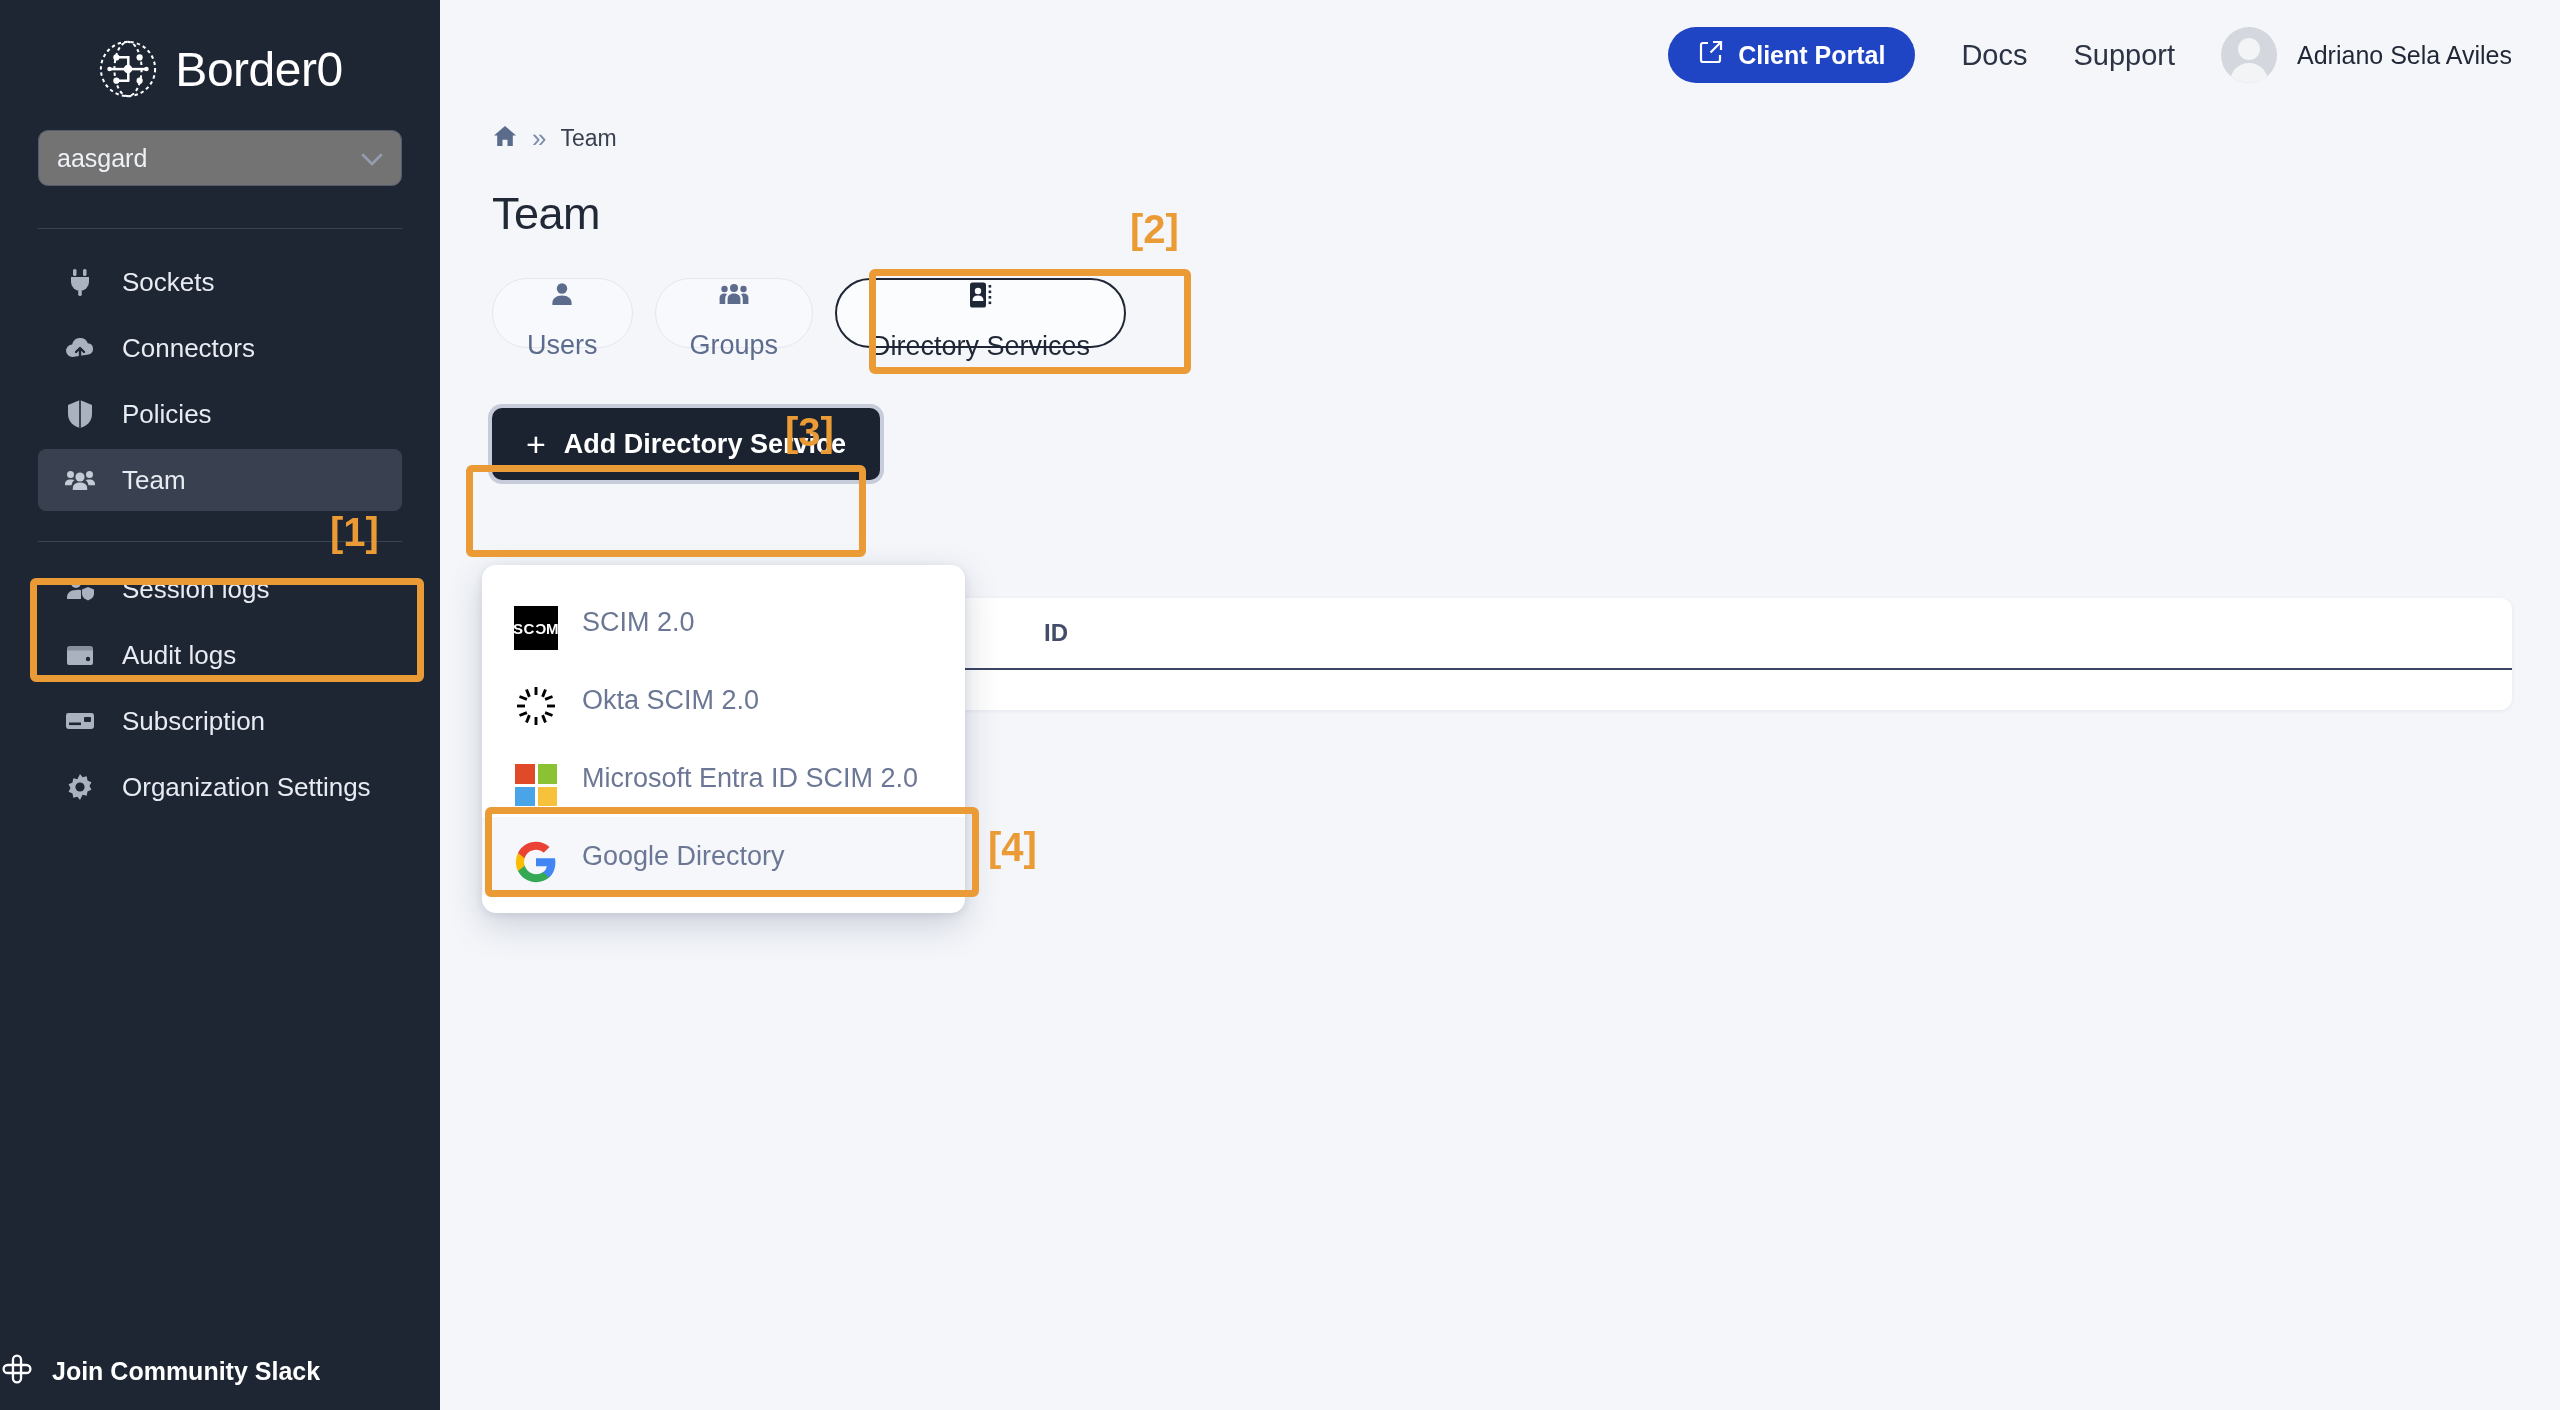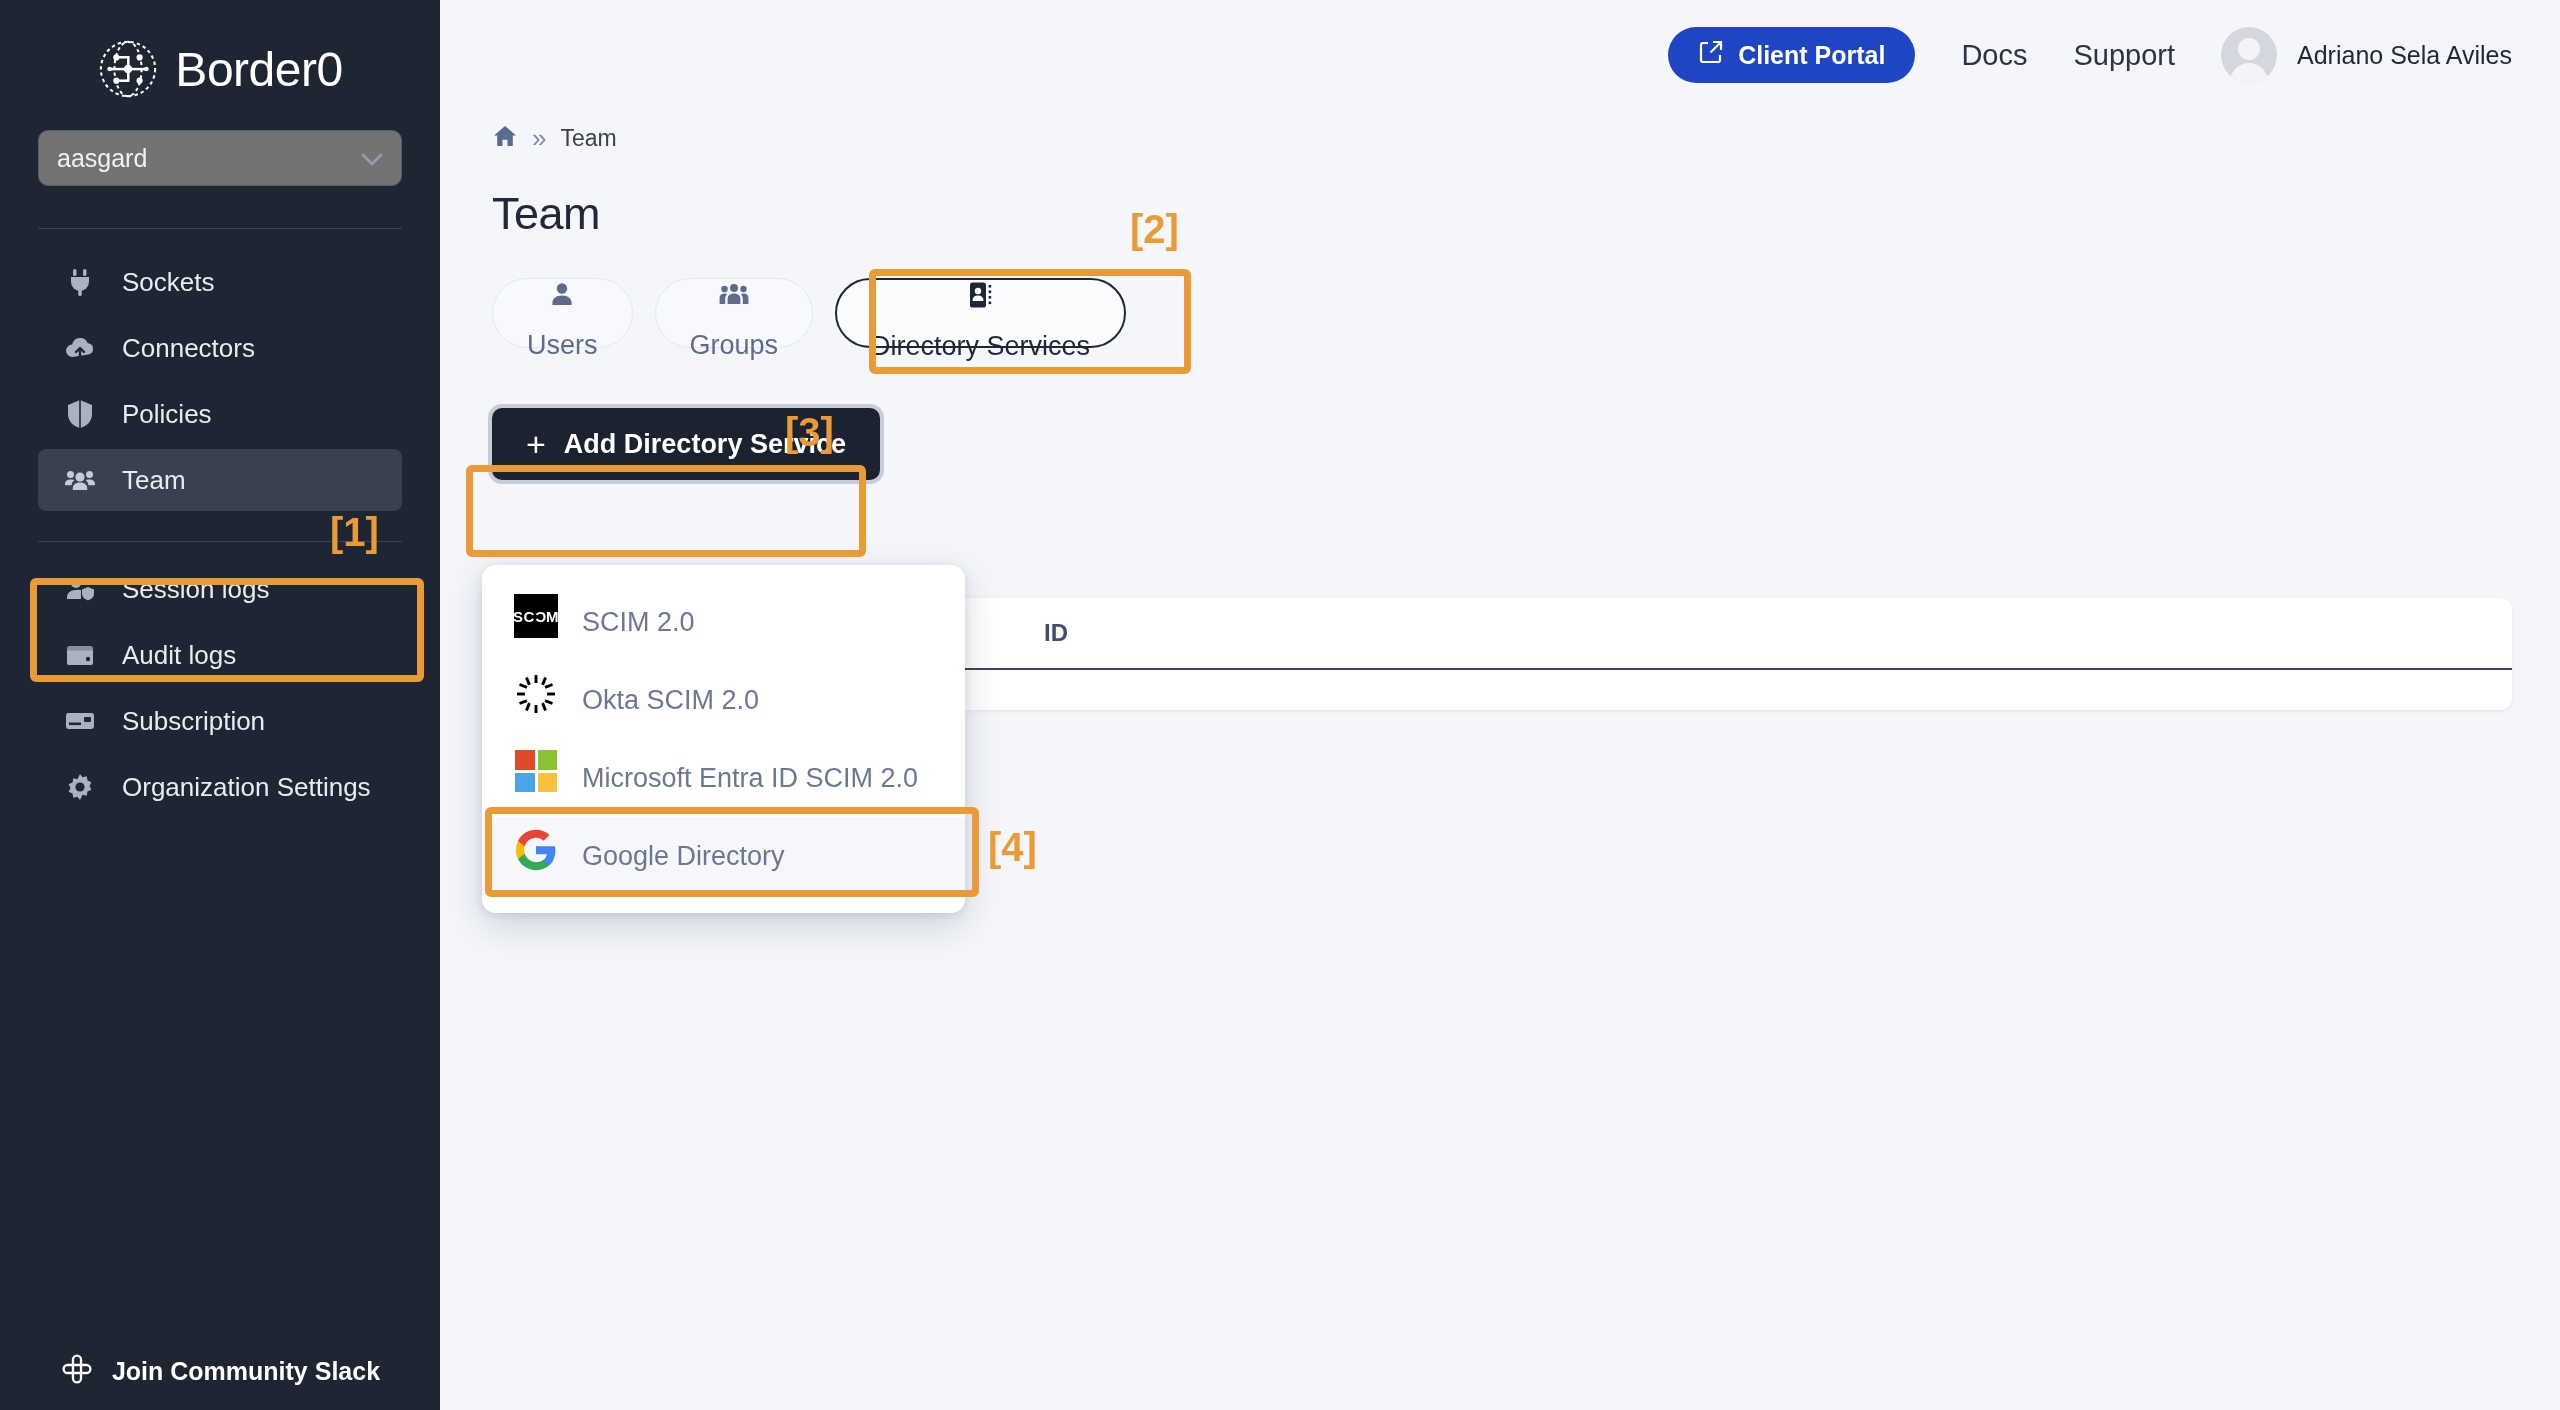--- a/index.html
+++ b/index.html
@@ -55,21 +55,21 @@
     gap: 26px;
   }
   .nav-item.active { background: #39404f; }
   .nav-icon { width: 32px; height: 32px; flex: 0 0 32px; display:flex; align-items:center; justify-content:center;}
   .nav-icon svg { width: 32px; height: 32px; fill: #aab2c0; }
   .nav-item.active .nav-icon svg { fill: #c4cbd8; }
   .nav-label { font-size: 26px; color: #e8ebf1; font-weight: 400; }
   .nav-group-2 { margin-top: 16px; }
   .slack {
     position: absolute; bottom: 20px; left: 0; right: 0;
-    display: flex; align-items: center; justify-content: center; gap: 18px;
+    display: flex; align-items: center; gap: 18px;
   }
   .slack svg { width: 34px; height: 34px; fill: #ffffff; }
   .slack-label { font-size: 25px; font-weight: bold; color: #ffffff; }
 
   
   .main { flex: 1; position: relative; background: #f4f6fa; height: 1410px; }
 
   .topbar {
     height: 110px; display: flex; align-items: center;
     justify-content: flex-end; padding-right: 48px; gap: 0;
@@ -139,21 +139,21 @@
     box-shadow: 0 12px 36px rgba(30,40,70,.18), 0 2px 8px rgba(30,40,70,.10);
     padding: 18px 0 18px 0;
     z-index: 40;
   }
   .dd-item {
     display: flex; align-items: center; gap: 24px;
     height: 78px; padding-left: 32px;
     font-size: 27px; color: #6b7795;
   }
   .dd-item.highlighted { background: #f5f7fb; }
-  .dd-icon { width: 44px; height: 56px; flex: 0 0 44px; display:flex; align-items:flex-start; justify-content:center;}
+  .dd-icon { width: 44px; height: 56px; flex: 0 0 44px; display:flex; align-items:flex-end; justify-content:center;}
 
   .scim-badge {
     width: 44px; height: 44px; background:#000; color:#fff;
     display:flex; align-items:center; justify-content:center;
     font-size: 15px; font-weight: bold; letter-spacing: .5px;
     font-family: "Liberation Sans", sans-serif;
   }
   .ms-grid { width: 42px; height: 42px; display: grid; grid-template-columns: 1fr 1fr; grid-template-rows: 1fr 1fr; gap: 3px;}
   .ms-grid div:nth-child(1){background:#e04a28;}
   .ms-grid div:nth-child(2){background:#8ac234;}

